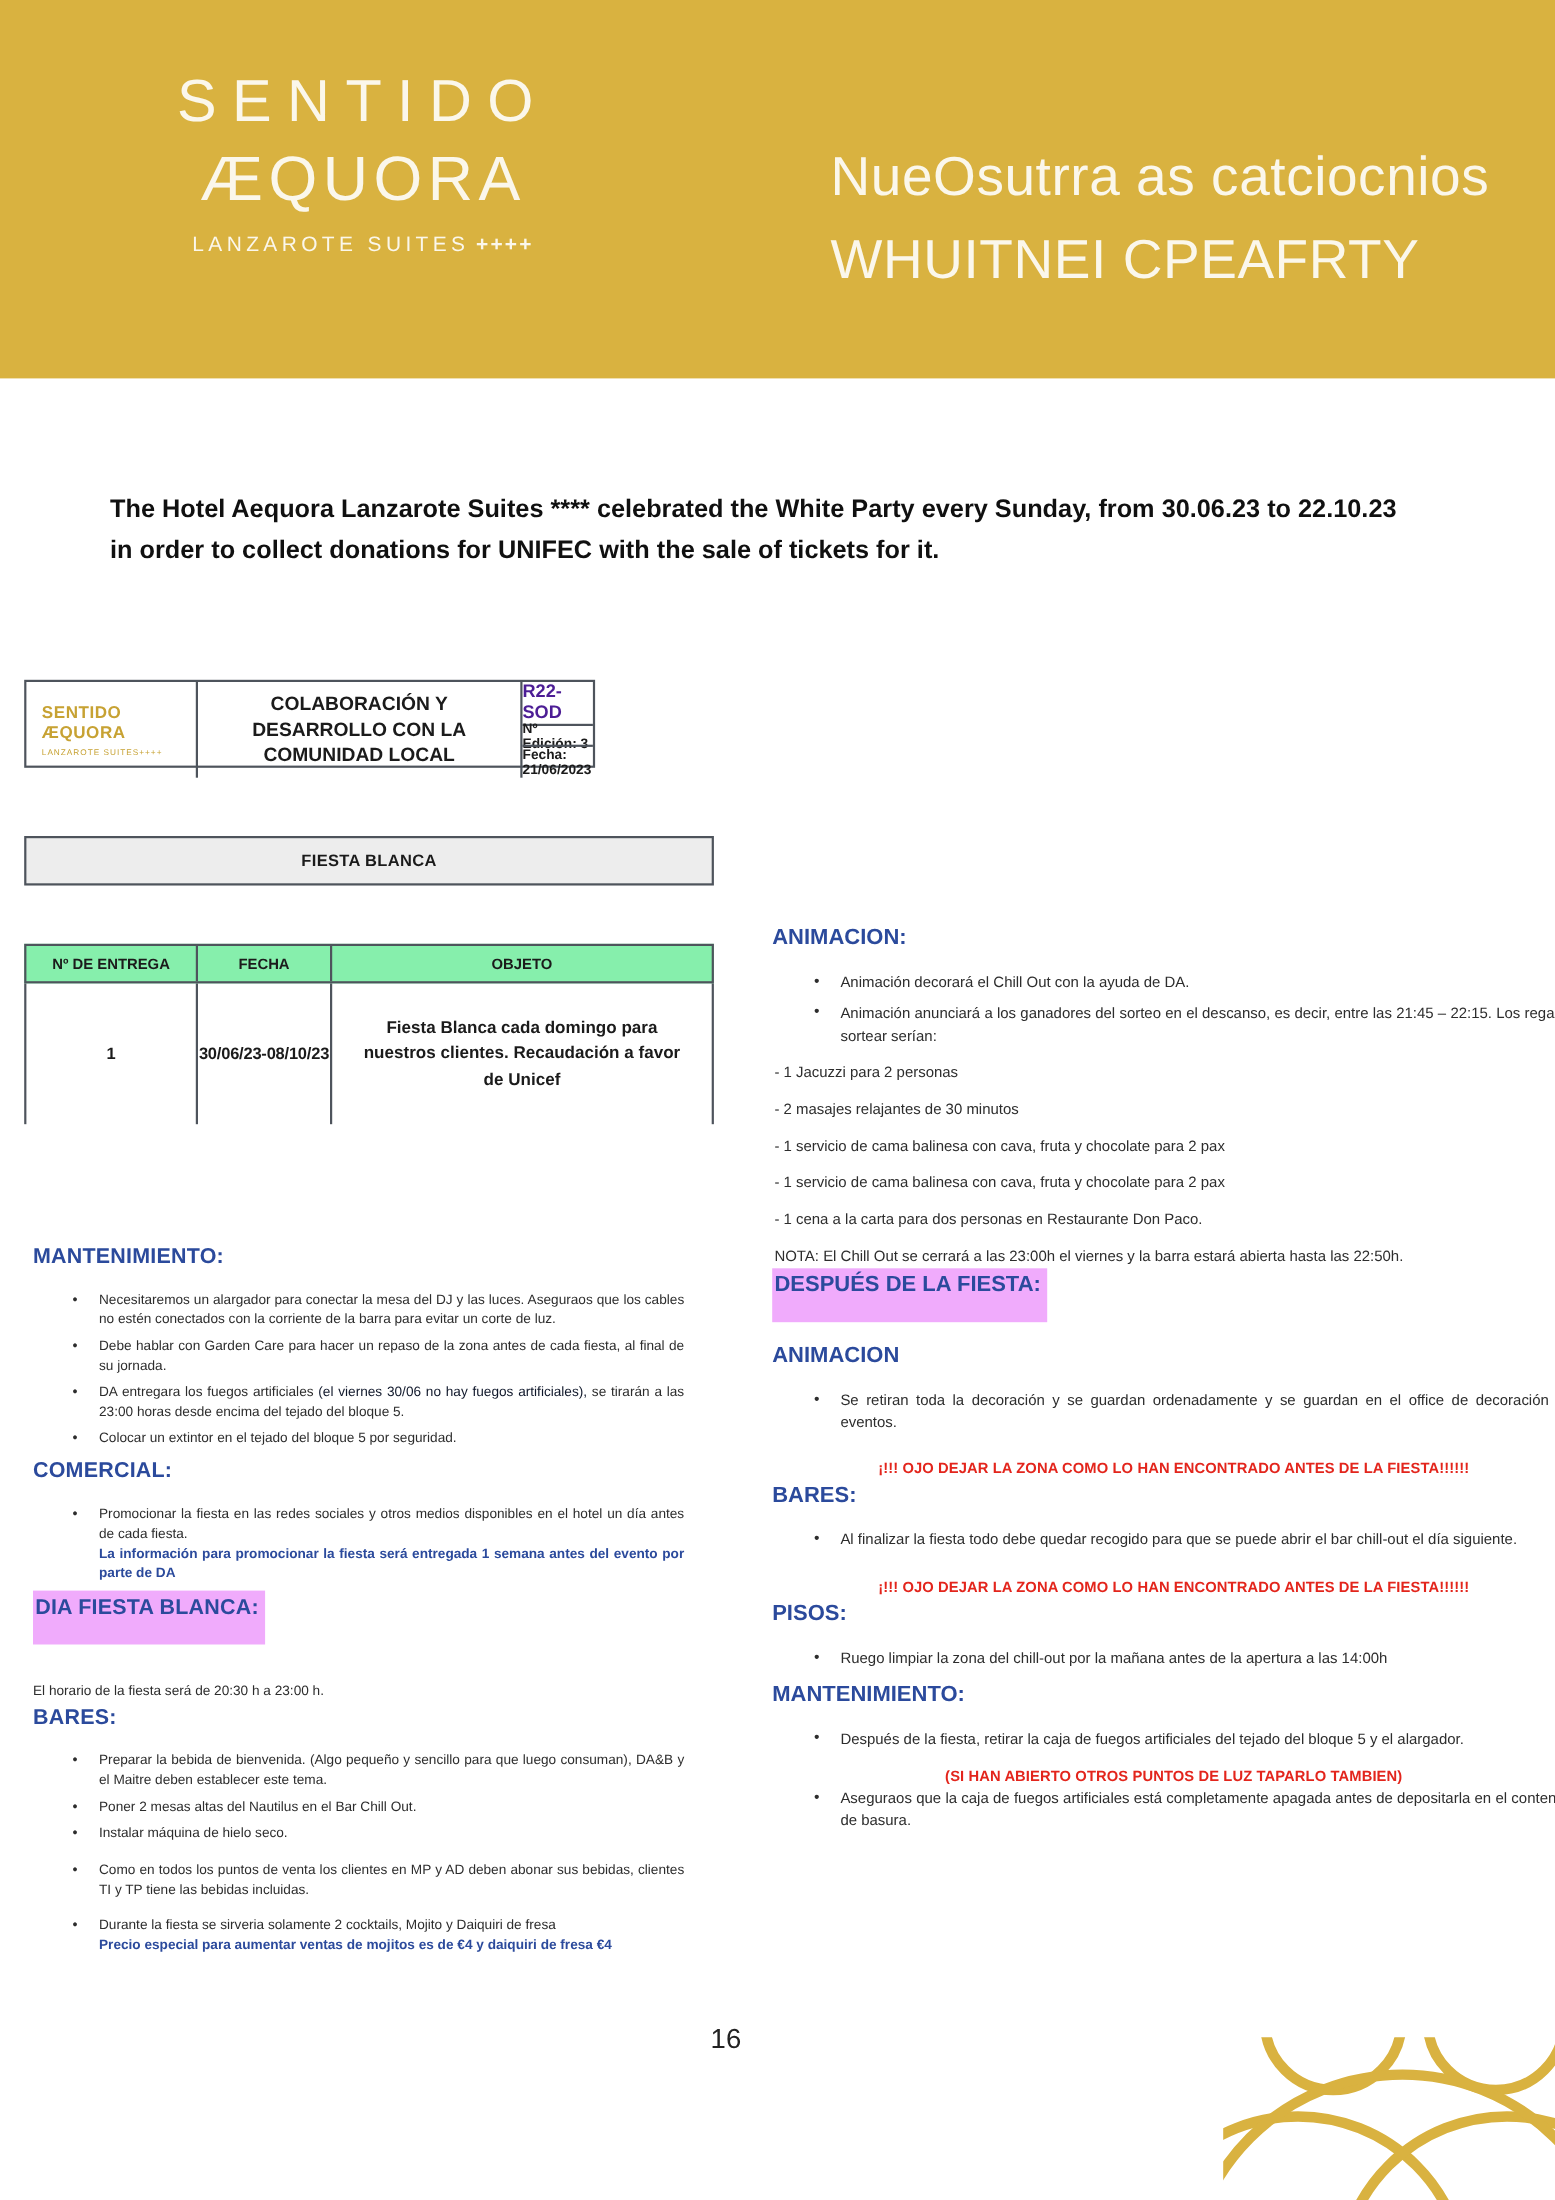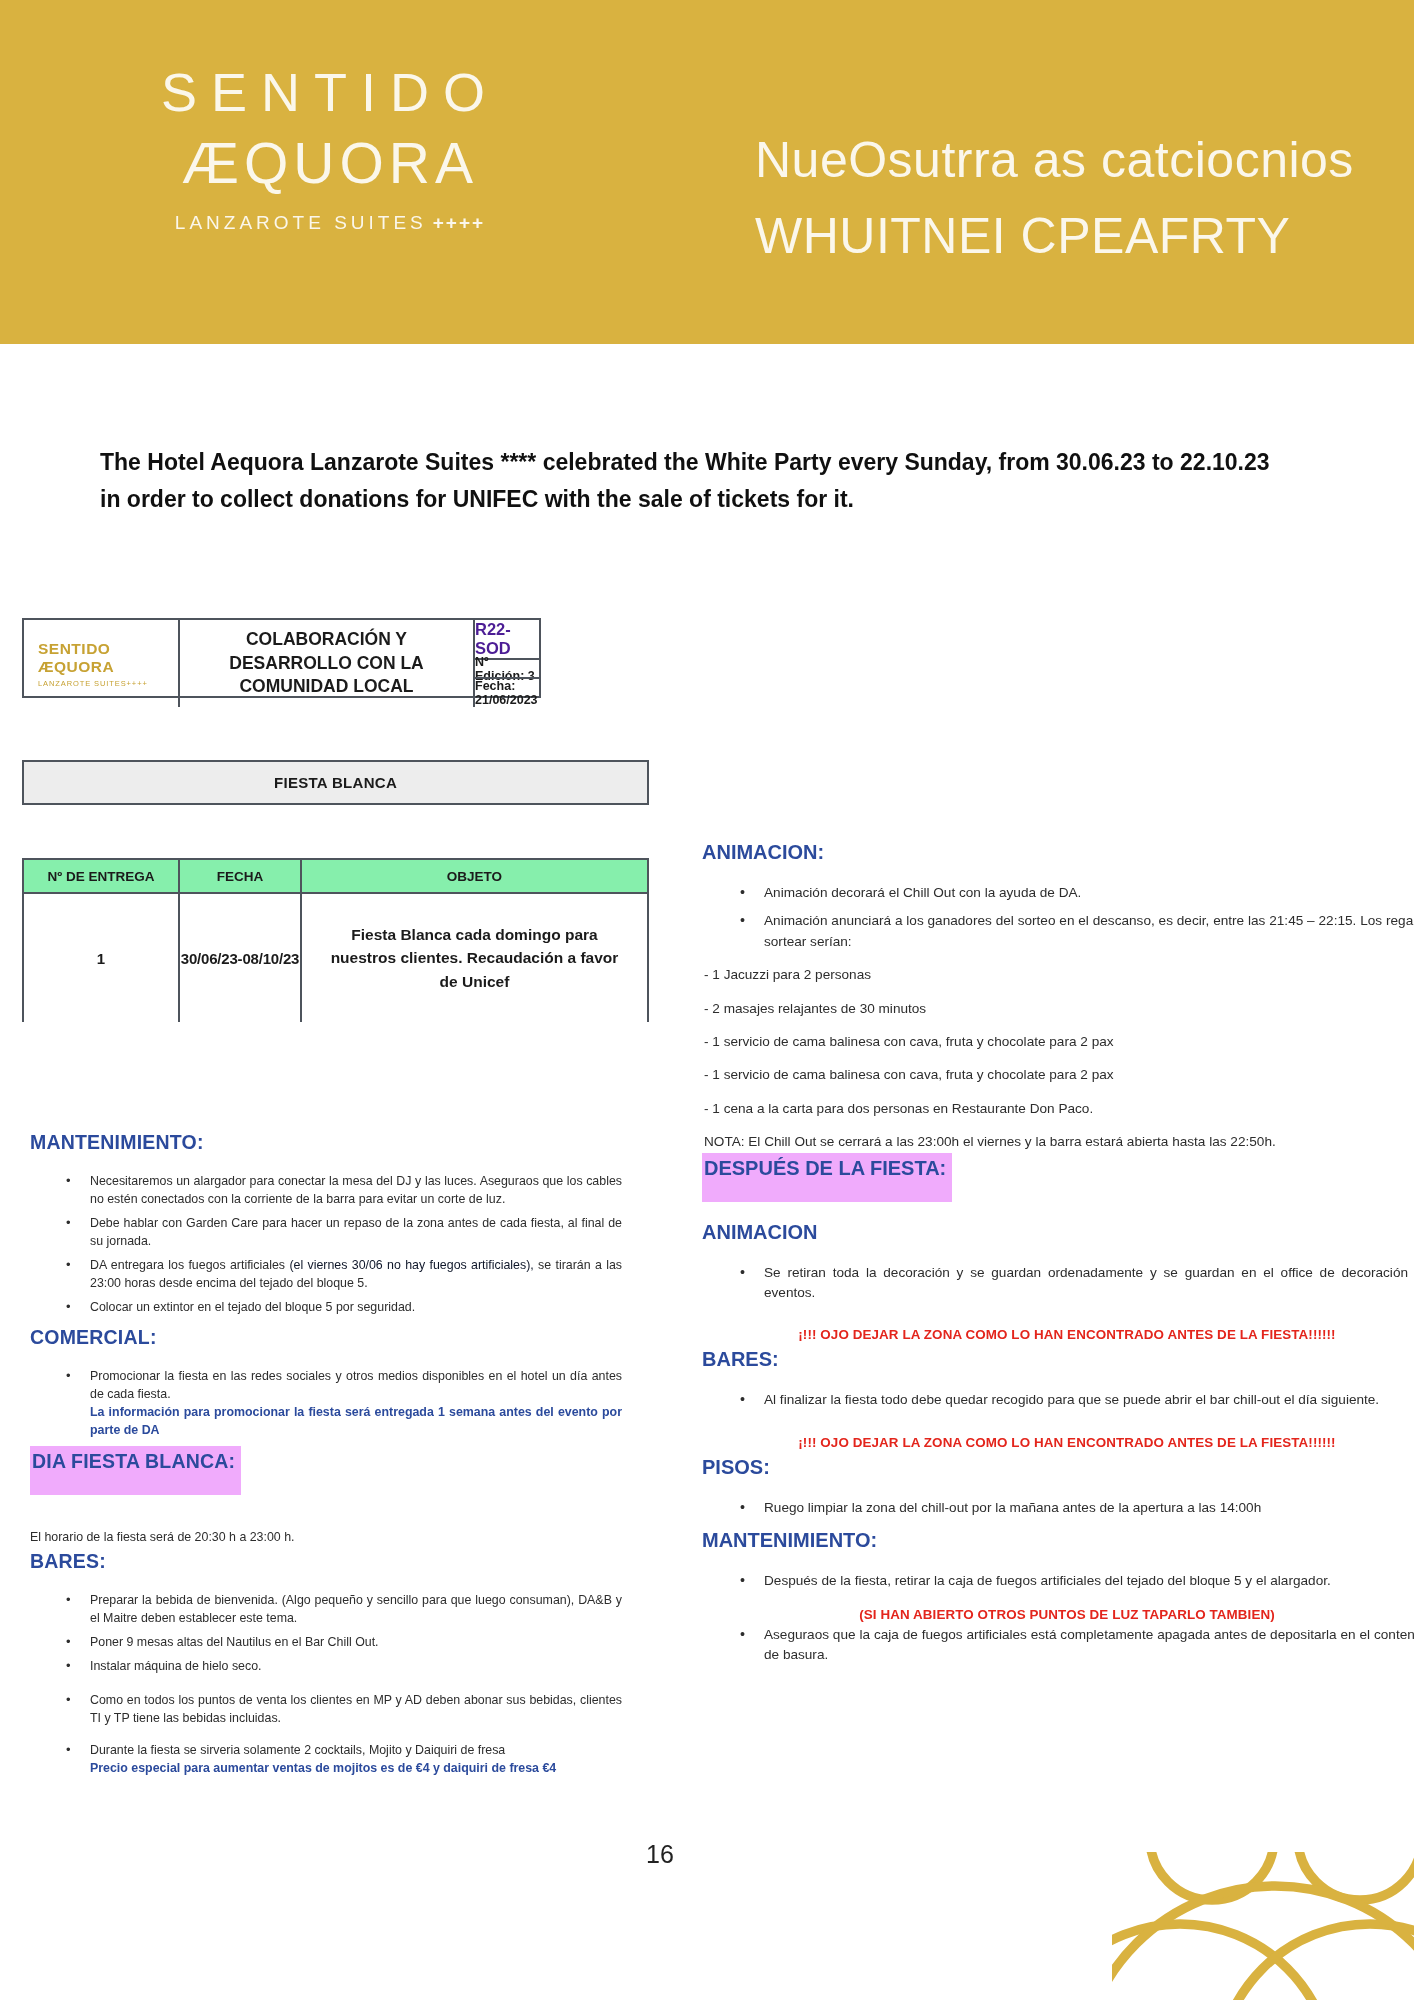--- a/index.html
+++ b/index.html
@@ -149,21 +149,21 @@
   <ul class="b">
     <li><span>Promocionar la fiesta en las redes sociales y otros medios disponibles en el hotel un día antes de cada fiesta.</span>
       <div class="note-blue">La información para promocionar la fiesta será entregada 1 semana antes del evento por parte de DA</div>
     </li>
   </ul>
   <h3 class="sec mt30"><span class="hl">DIA FIESTA BLANCA:</span></h3>
   <p class="plain mt34">El horario de la fiesta será de 20:30 h a 23:00 h.</p>
   <h3 class="sec mt10">BARES:</h3>
   <ul class="b">
     <li>Preparar la bebida de bienvenida. (Algo pequeño y sencillo para que luego consuman), DA&amp;B y el Maitre deben establecer este tema.</li>
-    <li>Poner 9 mesas altas del Nautilus en el Bar Chill Out.</li>
+    <li>Poner 2 mesas altas del Nautilus en el Bar Chill Out.</li>
     <li>Instalar máquina de hielo seco.</li>
     <li class="gap-top">Como en todos los puntos de venta los clientes en MP y AD deben abonar sus bebidas, clientes TI y TP tiene las bebidas incluidas.</li>
     <li class="gap-top2"><span>Durante la fiesta se sirveria solamente 2 cocktails, Mojito y Daiquiri de fresa</span>
       <div class="note-blue">Precio especial para aumentar ventas de mojitos es de €4 y daiquiri de fresa €4</div>
     </li>
   </ul>
 </div>
 
 <div class="col col-right scan">
   <h3 class="sec">ANIMACION:</h3>

